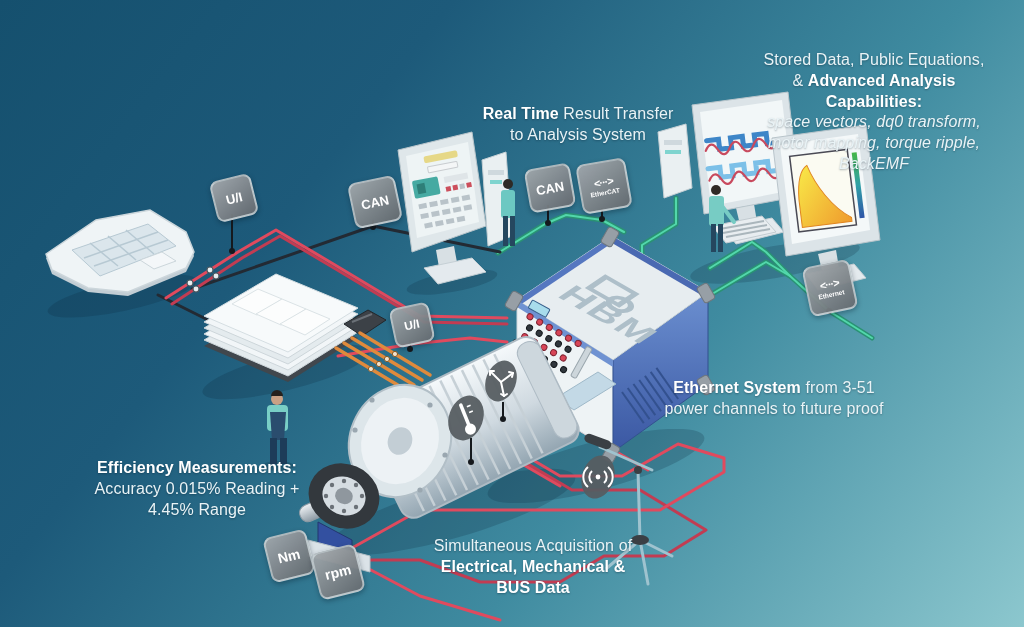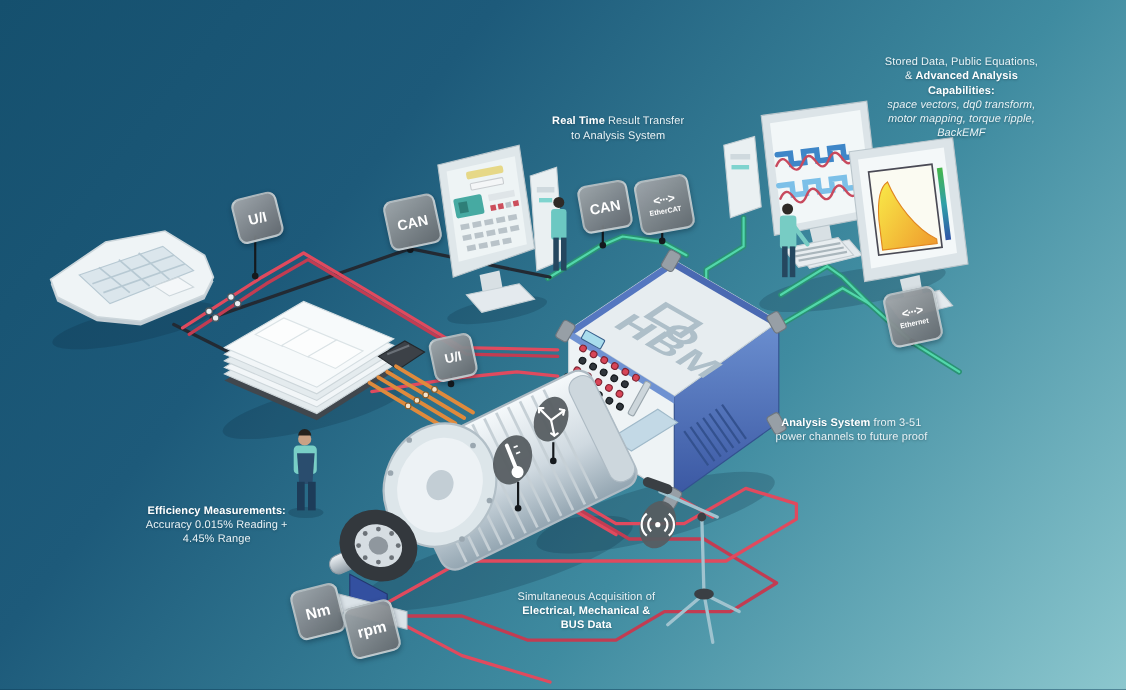--- a/index.html
+++ b/index.html
@@ -1,20 +1,20 @@
 <!DOCTYPE html>
 <html><head>
 <meta charset="utf-8">
 <style>
   html,body{margin:0;padding:0;background:#0e3d57;}
   .stage{position:relative;width:1024px;height:627px;overflow:hidden;
     background:linear-gradient(128deg,#15506e 0%,#1d5a7a 30%,#3f8ba0 64%,#8cc7ce 100%);
     font-family:"Liberation Sans",sans-serif;}
   svg.art{position:absolute;left:0;top:0;}
-  .ann{position:absolute;color:#e9f3f6;font-size:10px;line-height:1.3;text-align:center;
+  .ann{position:absolute;color:#e9f3f6;font-size:16px;line-height:1.3;text-align:center;
     letter-spacing:.1px;text-shadow:0 1px 2px rgba(0,25,40,.35);}
   .ann b{color:#ffffff;}
   .ann .it{font-style:italic;}
   .tile{position:absolute;display:flex;flex-direction:column;align-items:center;justify-content:center;
     background:linear-gradient(150deg,rgba(160,166,170,.96),rgba(101,107,112,.96));
     border:2px solid rgba(228,238,242,.55);border-radius:8px;color:#fff;font-weight:bold;
     box-shadow:0 2px 5px rgba(0,20,35,.35);}
   .tile .ic{font-size:11px;letter-spacing:-1px;line-height:1;font-weight:bold;}
   .tile .sm{font-size:6.5px;margin-top:1px;letter-spacing:0;}
 </style>
@@ -435,27 +435,27 @@
 
 <div class="ann" style="left:743px;top:50px;width:262px;">
   <div><span>Stored Data, Public Equations,</span></div>
   <div><span>&amp; </span><b>Advanced Analysis</b></div>
   <div><b>Capabilities:</b></div>
   <div class="it">space vectors, dq0 transform,</div>
   <div class="it">motor mapping, torque ripple,</div>
   <div class="it">BackEMF</div>
 </div>
 
-<div class="ann" style="left:452px;top:104px;width:220px;">
+<div class="ann" style="left:468px;top:104px;width:220px;">
   <div><b>Real Time</b><span> Result Transfer</span></div>
   <div><span>to Analysis System</span></div>
 </div>
 
 <div class="ann" style="left:658px;top:378px;width:232px;">
-  <div><b>Analysis System</b><span> from 3-51</span></div>
+  <div><b>Ethernet System</b><span> from 3-51</span></div>
   <div><span>power channels to future proof</span></div>
 </div>
 
 <div class="ann" style="left:81px;top:458px;width:232px;">
   <div><b>Efficiency Measurements:</b></div>
   <div><span>Accuracy 0.015% Reading +</span></div>
   <div><span>4.45% Range</span></div>
 </div>
 
 <div class="ann" style="left:422px;top:536px;width:222px;">

